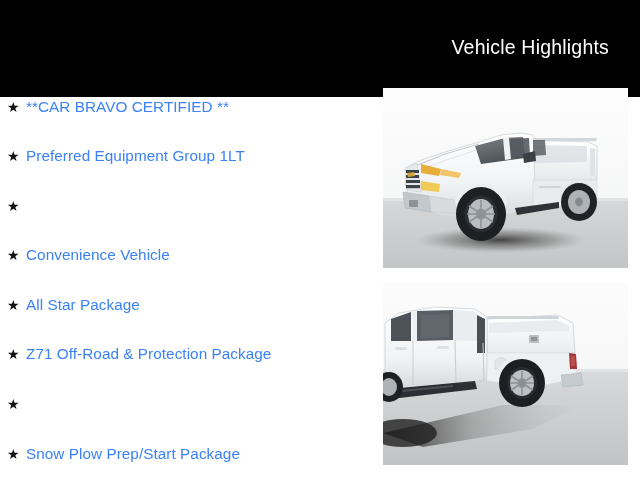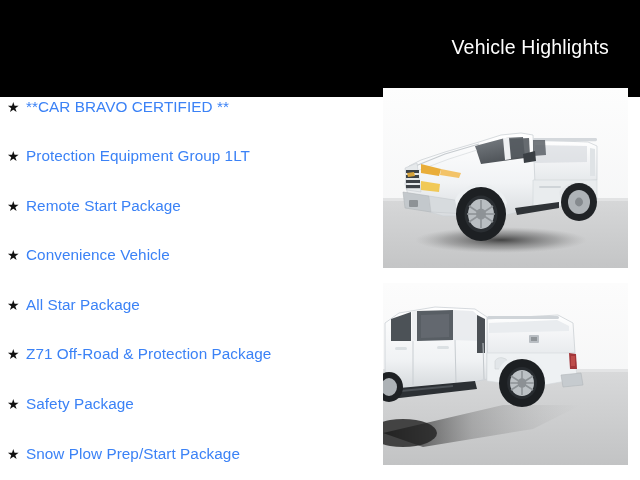--- a/index.html
+++ b/index.html
@@ -117,41 +117,39 @@
 
   <div class="content">
 
     <ul class="highlights">
       <li class="hl-item" style="top:17px">
         <span class="hl-star">★</span>
         <span class="hl-label">**CAR BRAVO CERTIFIED **</span>
       </li>
       <li class="hl-item" style="top:66px">
         <span class="hl-star">★</span>
-        <span class="hl-label">Protection Equipment Group 1LT</span>
+        <span class="hl-label">Preferred Equipment Group 1LT</span>
       </li>
       <li class="hl-item" style="top:116px">
         <span class="hl-star">★</span>
-        <span class="hl-label">Remote Start Package</span>
       </li>
       <li class="hl-item" style="top:165px">
         <span class="hl-star">★</span>
         <span class="hl-label">Convenience Vehicle</span>
       </li>
       <li class="hl-item" style="top:215px">
         <span class="hl-star">★</span>
         <span class="hl-label">All Star Package</span>
       </li>
       <li class="hl-item" style="top:264px">
         <span class="hl-star">★</span>
         <span class="hl-label">Z71 Off-Road &amp; Protection Package</span>
       </li>
       <li class="hl-item" style="top:314px">
         <span class="hl-star">★</span>
-        <span class="hl-label">Safety Package</span>
       </li>
       <li class="hl-item" style="top:364px">
         <span class="hl-star">★</span>
         <span class="hl-label">Snow Plow Prep/Start Package</span>
       </li>
     </ul>
 
     <div class="photos">
 
       <div class="photo photo--one">

